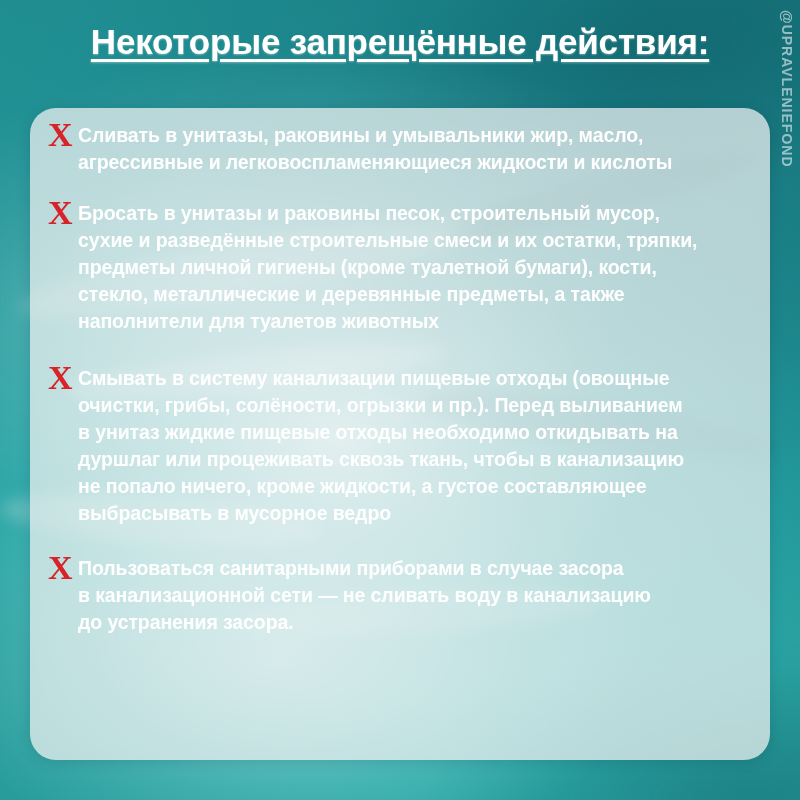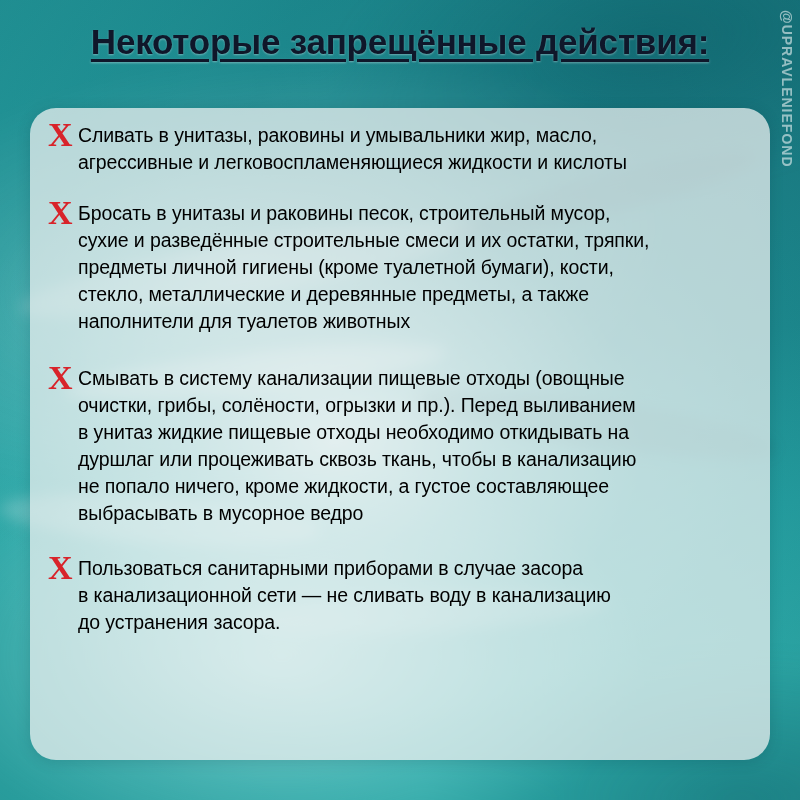--- a/index.html
+++ b/index.html
@@ -73,21 +73,21 @@
 
   
   .title {
     position: absolute;
     left: 0;
     right: 0;
     top: 22px;
     text-align: center;
     font-size: 35px;
     font-weight: bold;
-    color: #0f172a;
+    color: #ffffff;
     letter-spacing: -0.2px;
     text-decoration: underline;
     text-decoration-thickness: 3px;
     text-underline-offset: 5px;
     text-shadow: 0 1px 2px rgba(255,255,255,0.35);
     white-space: nowrap;
   }
 
   
   .watermark {
@@ -135,22 +135,22 @@
     top: -4px;
     font-size: 34px;
     line-height: 34px;
     font-weight: bold;
     color: #d8232a;
     font-family: "Liberation Serif", serif;
   }
   .rule-text {
     font-size: 19.5px;
     line-height: 27px;
-    color: #000000;
-    font-weight: normal;
+    color: #ffffff;
+    font-weight: bold;
     letter-spacing: -0.1px;
     white-space: pre-line;
   }
 
   
   .rule-1 { margin-bottom: 24px; }
   .rule-2 { margin-bottom: 30px; }
   .rule-3 { margin-bottom: 28px; }
 </style>
 </head>

